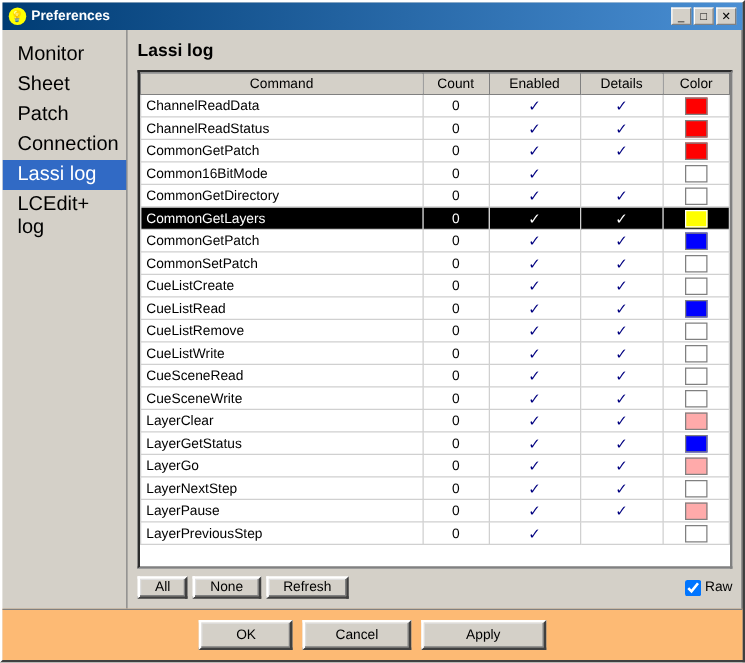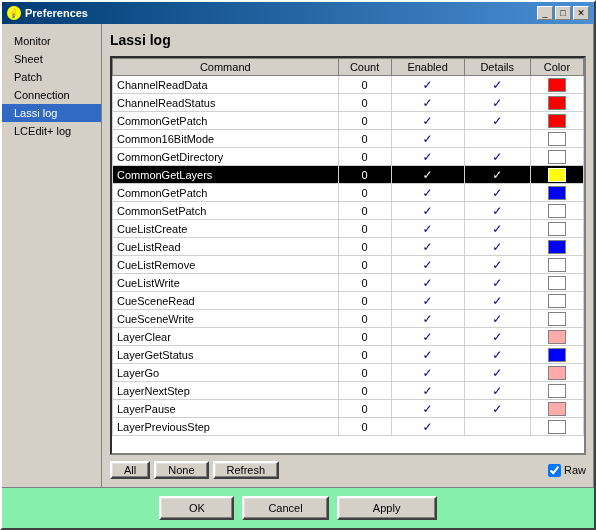--- a/index.html
+++ b/index.html
@@ -92,21 +92,21 @@
       background: #d4d0c8;
       border-right: 1px solid #808080;
       padding: 8px 0;
       flex-shrink: 0;
     }
 
     .sidebar-item {
       padding: 3px 12px;
       cursor: pointer;
       color: #000;
-      font-size: 11px;
+      font-size: 16px;
     }
 
     .sidebar-item.active {
       background: #316ac5;
       color: white;
     }
 
     
     .main-content {
       flex: 1;
@@ -256,21 +256,21 @@
       height: 13px;
     }
 
     
     .footer {
       display: flex;
       justify-content: center;
       align-items: center;
       padding: 8px;
       gap: 8px;
-      background: #86efac;
+      background: #fdba74;
       border-top: 1px solid #808080;
       flex-shrink: 0;
     }
 
     .footer-btn {
       padding: 4px 24px;
       background: #d4d0c8;
       border: 2px solid #ffffff;
       border-right-color: #404040;
       border-bottom-color: #404040;

